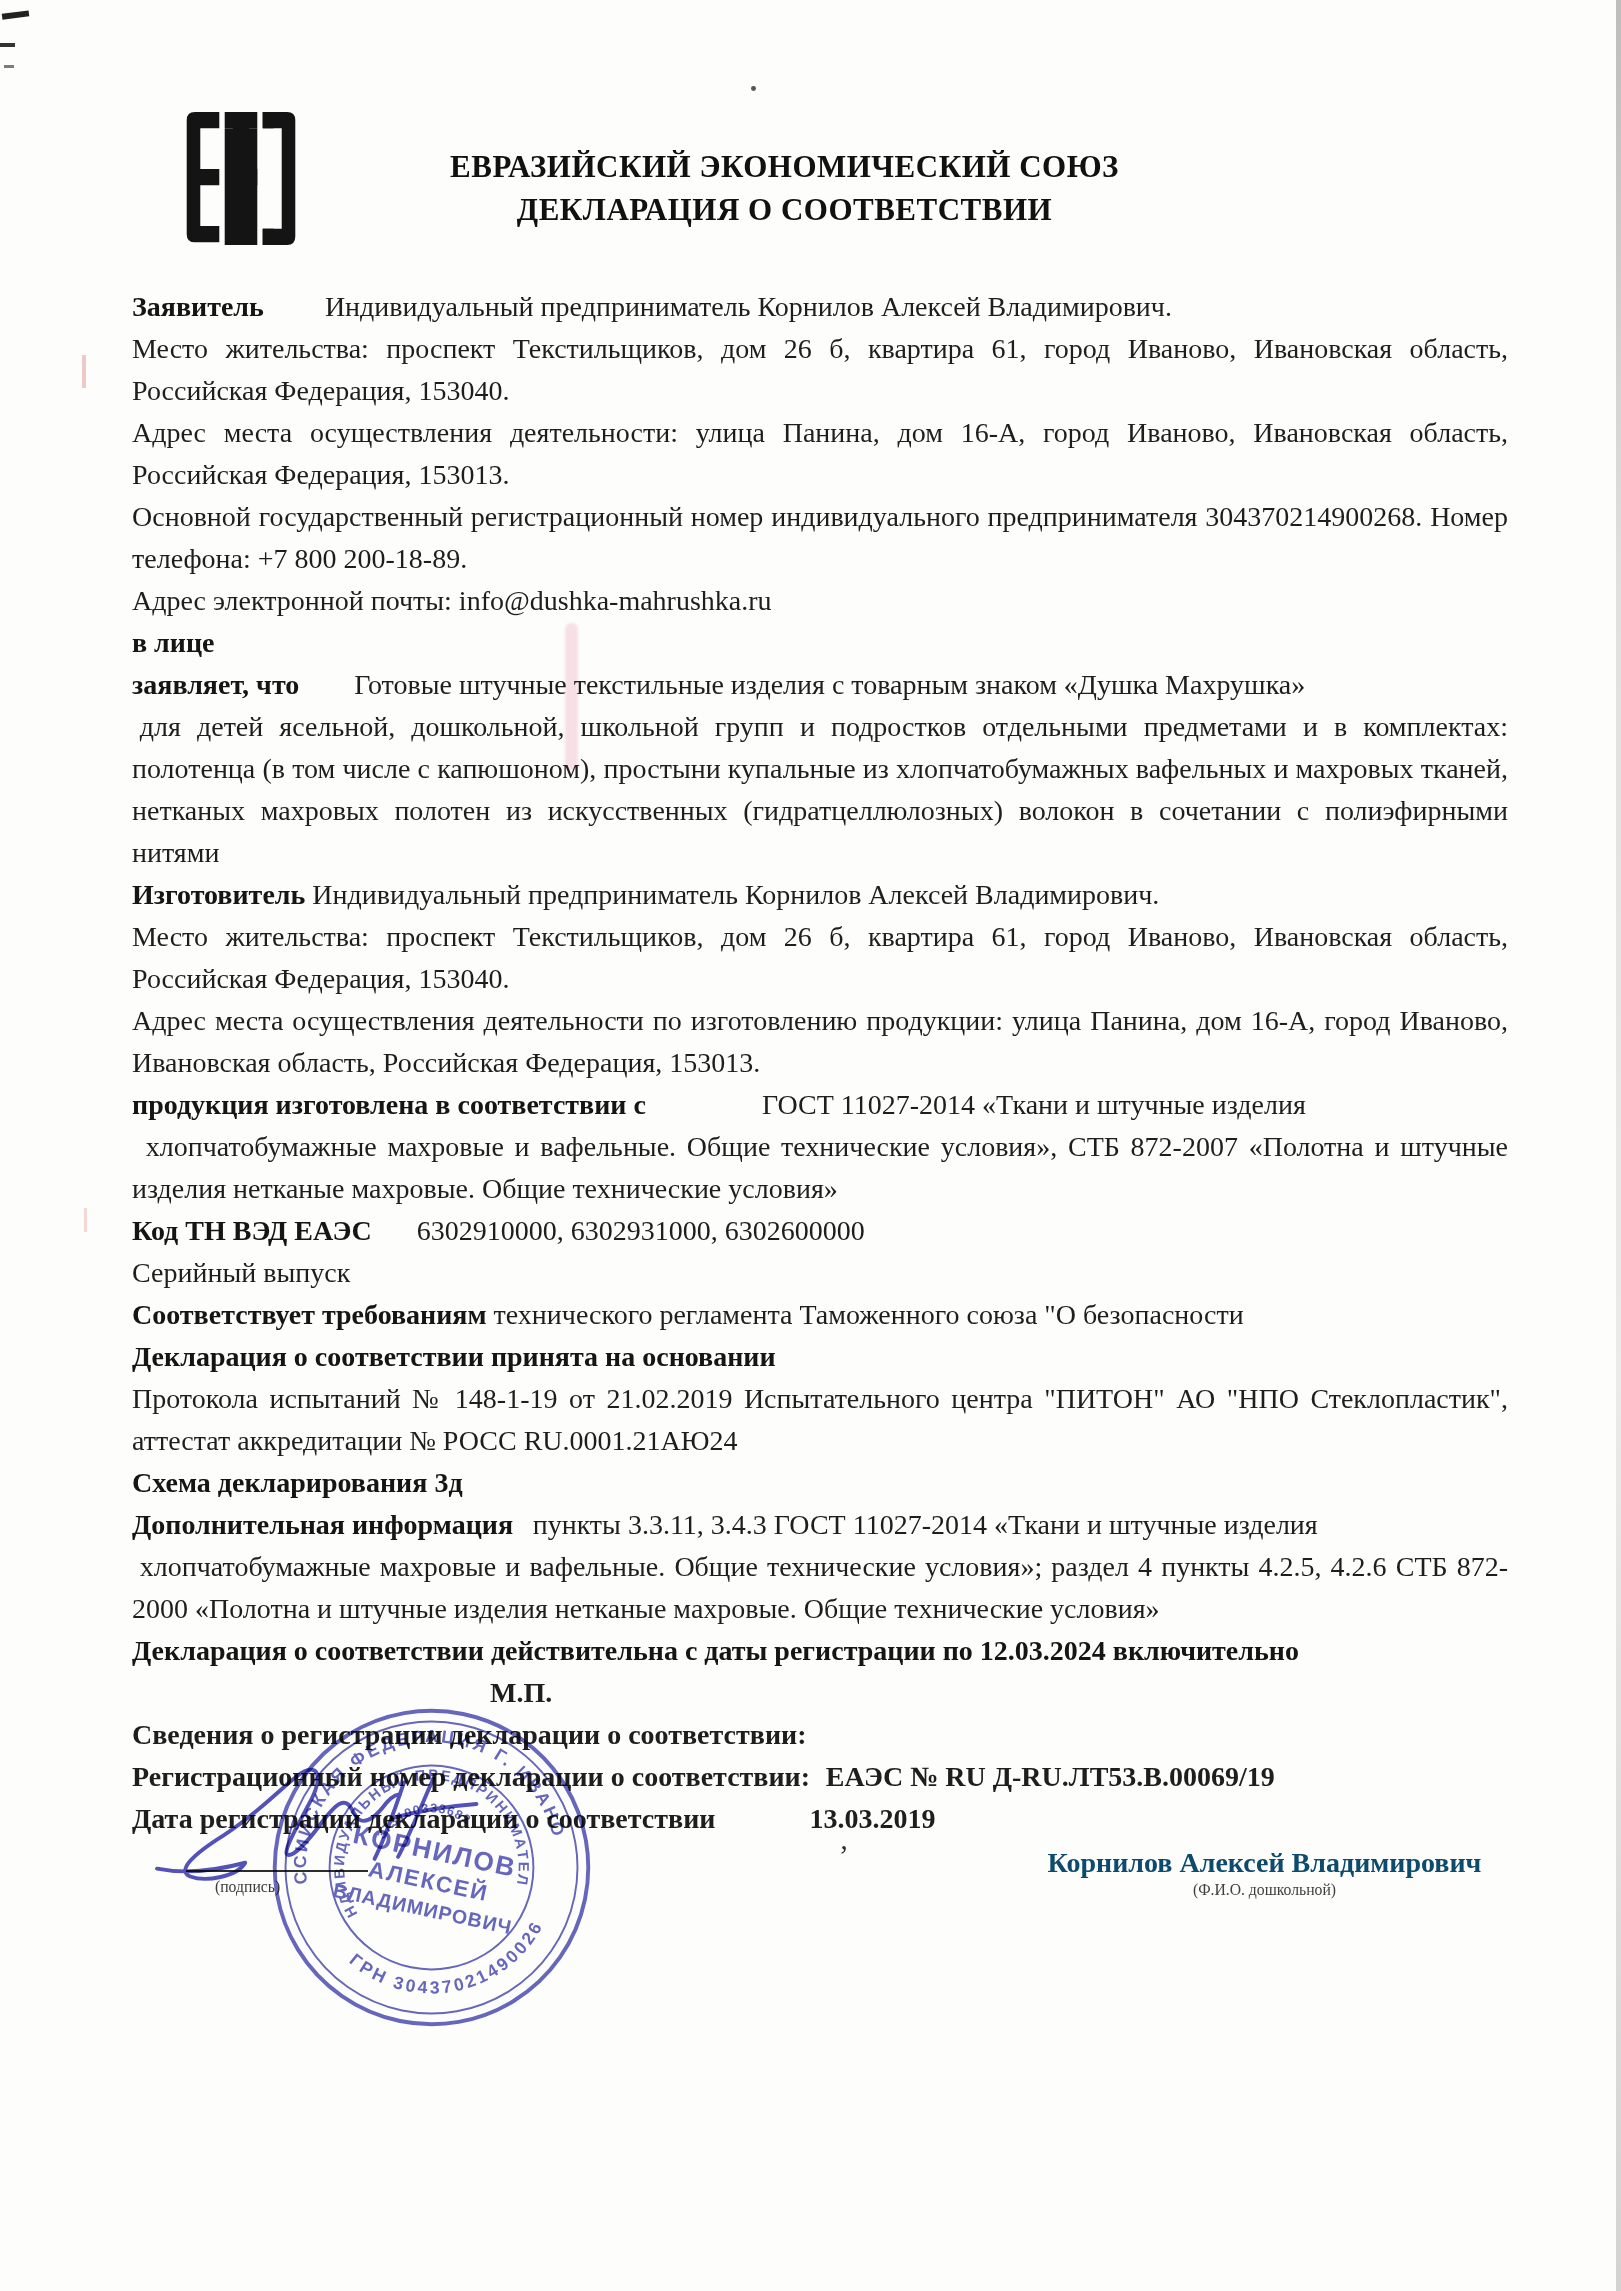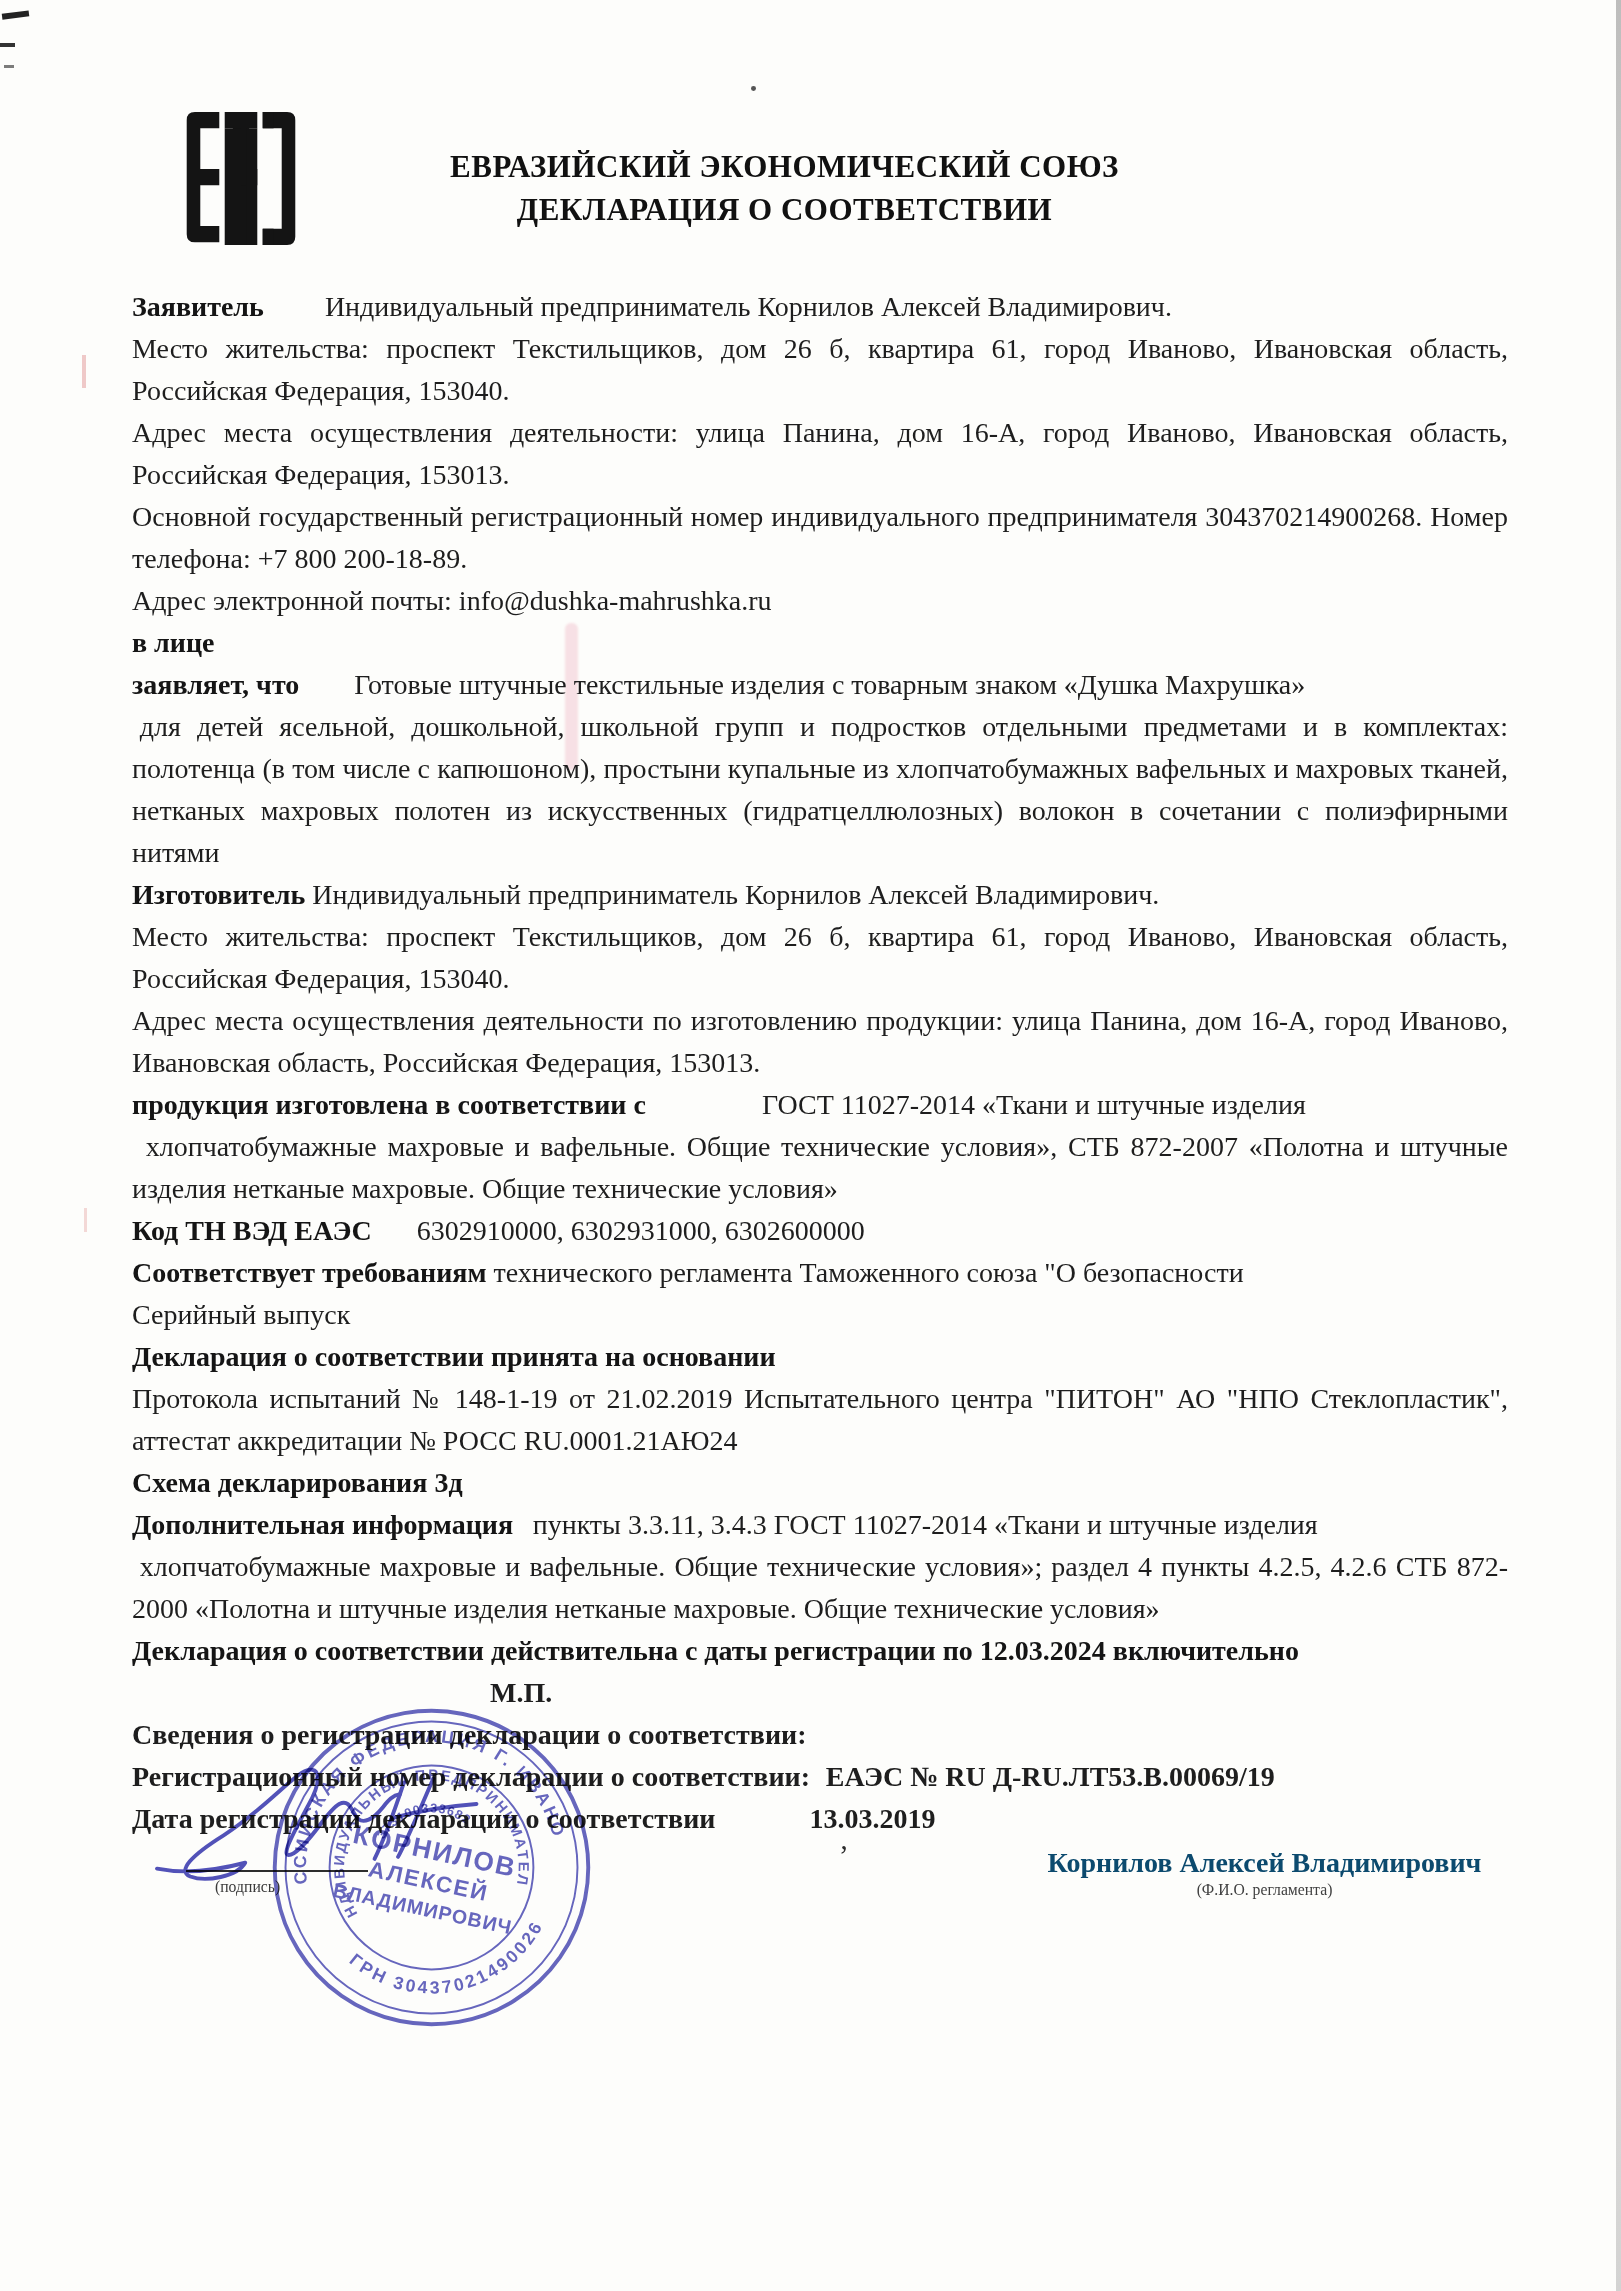--- a/index.html
+++ b/index.html
@@ -102,41 +102,41 @@
     <p>Адрес электронной почты: info@dushka-mahrushka.ru</p>
     <p class="lbl mt10">в лице</p>
     <p class="mt10"><span class="lbl">заявляет, что</span><span class="gap" style="width:55px"></span><span>Готовые штучные текстильные изделия с товарным знаком «Душка Махрушка»</span></p>
     <p class="j ind8 mt15">для детей ясельной, дошкольной, школьной групп и подростков отдельными предметами и в комплектах: полотенца (в том числе с капюшоном), простыни купальные из хлопчатобумажных вафельных и махровых тканей, нетканых махровых полотен из искусственных (гидратцеллюлозных) волокон в сочетании с полиэфирными нитями</p>
     <p class="mt10"><span class="lbl">Изготовитель</span> <span>Индивидуальный предприниматель Корнилов Алексей Владимирович.</span></p>
     <p class="j mt6">Место жительства: проспект Текстильщиков, дом 26 б, квартира 61, город Иваново, Ивановская область, Российская Федерация, 153040.</p>
     <p class="j">Адрес места осуществления деятельности по изготовлению продукции: улица Панина, дом 16-А, город Иваново, Ивановская область, Российская Федерация, 153013.</p>
     <p class="mt6"><span class="lbl">продукция изготовлена в соответствии с</span><span class="gap" style="width:116px"></span><span>ГОСТ 11027-2014  «Ткани и штучные изделия</span></p>
     <p class="j ind14">хлопчатобумажные махровые и вафельные. Общие технические условия», СТБ 872-2007 «Полотна и штучные изделия нетканые махровые.  Общие технические условия»</p>
     <p class="mt6"><span class="lbl">Код ТН ВЭД ЕАЭС</span><span class="gap" style="width:45px"></span><span>6302910000, 6302931000, 6302600000</span></p>
+    <p>Серийный выпуск</p>
     <p><span class="lbl">Соответствует требованиям</span> <span>технического регламента Таможенного союза "О безопасности</span></p>
-    <p>Серийный выпуск</p>
     <p class="lbl mt14">Декларация о соответствии принята на основании</p>
     <p class="j mt8">Протокола испытаний № 148-1-19 от 21.02.2019 Испытательного центра "ПИТОН" АО "НПО Стеклопластик", аттестат аккредитации № РОСС RU.0001.21АЮ24</p>
     <p class="lbl mt6">Схема декларирования 3д</p>
     <p class="mt8"><span class="lbl">Дополнительная информация</span><span class="gap" style="width:19.6px"></span><span>пункты 3.3.11, 3.4.3 ГОСТ 11027-2014  «Ткани и штучные изделия</span></p>
     <p class="j ind8">хлопчатобумажные махровые и вафельные. Общие технические условия»; раздел 4 пункты 4.2.5, 4.2.6 СТБ 872-2000 «Полотна и штучные изделия нетканые махровые.  Общие технические условия»</p>
     <p class="lbl mt32">Декларация о соответствии действительна с даты регистрации по 12.03.2024 включительно</p>
     <p class="mp-line">М.П.</p>
     <p class="reg-section">Сведения о регистрации декларации о соответствии:</p>
     <p class="reg-section"><span>Регистрационный номер декларации о соответствии:</span><span class="gap" style="width:15.7px"></span><span>ЕАЭС № RU Д-RU.ЛТ53.В.00069/19</span></p>
     <p class="reg-section"><span>Дата регистрации декларации о соответствии</span><span class="gap" style="width:94px"></span><span>13.03.2019</span></p>
   </div>
 
   <div class="sig-line"></div>
   <div class="sig-caption">(подпись)</div>
   <div class="tick-mark">’</div>
 
   <div class="fio-block">
     <div class="fio-name">Корнилов Алексей Владимирович</div>
-    <div class="fio-caption">(Ф.И.О. регламента)</div>
+    <div class="fio-caption">(Ф.И.О. дошкольной)</div>
   </div>
 
   <div class="stamp-wrap">
     <svg viewBox="-172 -172 344 344" width="337" height="337" xmlns="http://www.w3.org/2000/svg">
       <defs>
         <path id="arcOuterTop" d="M -128,0 A 128,128 0 0 1 128,0"></path>
         <path id="arcOuterBottom" d="M -102,78 A 128,128 0 0 0 102,78"></path>
         <path id="arcInnerTop" d="M -82,34 A 89,89 0 1 1 82,34"></path>
         <path id="arcNumTop" d="M -56,-10 A 57,57 0 0 1 56,-10"></path>
       </defs>

